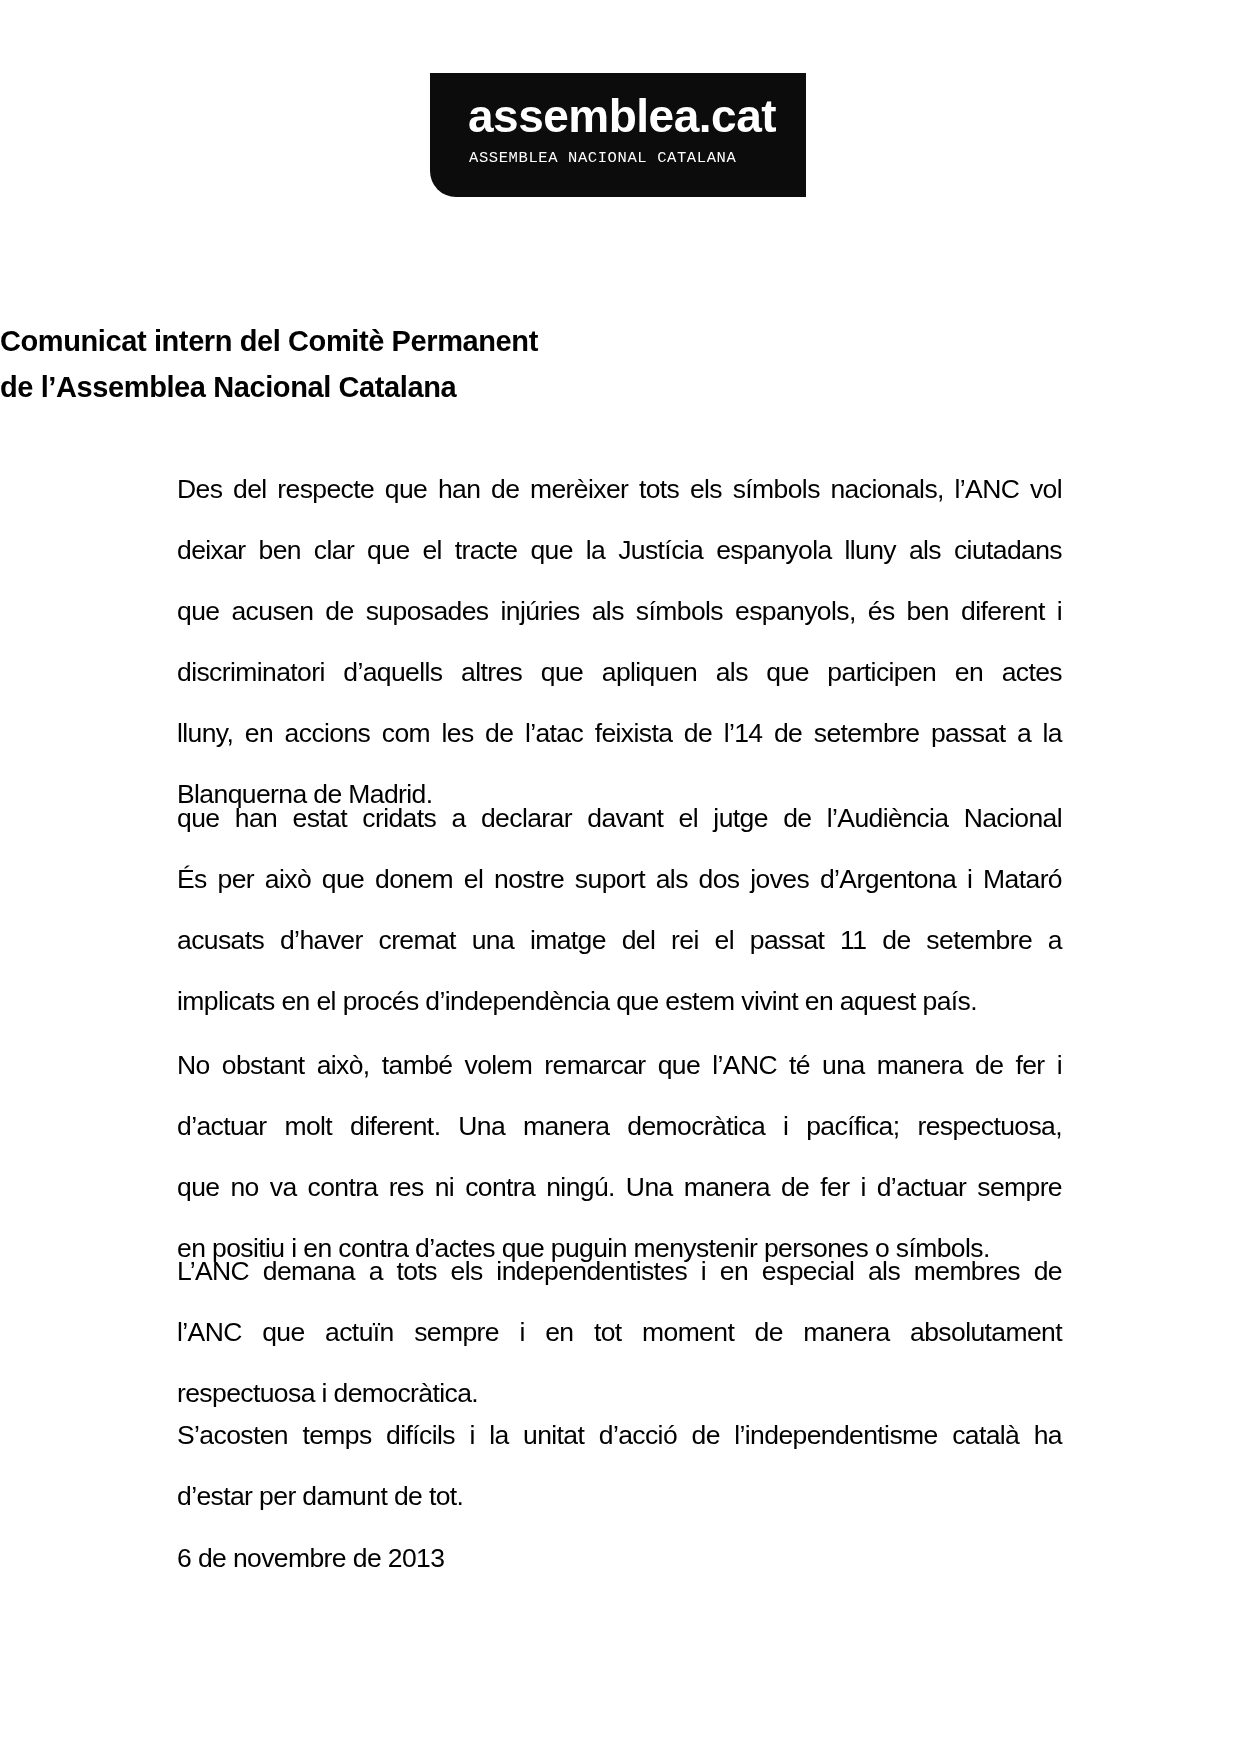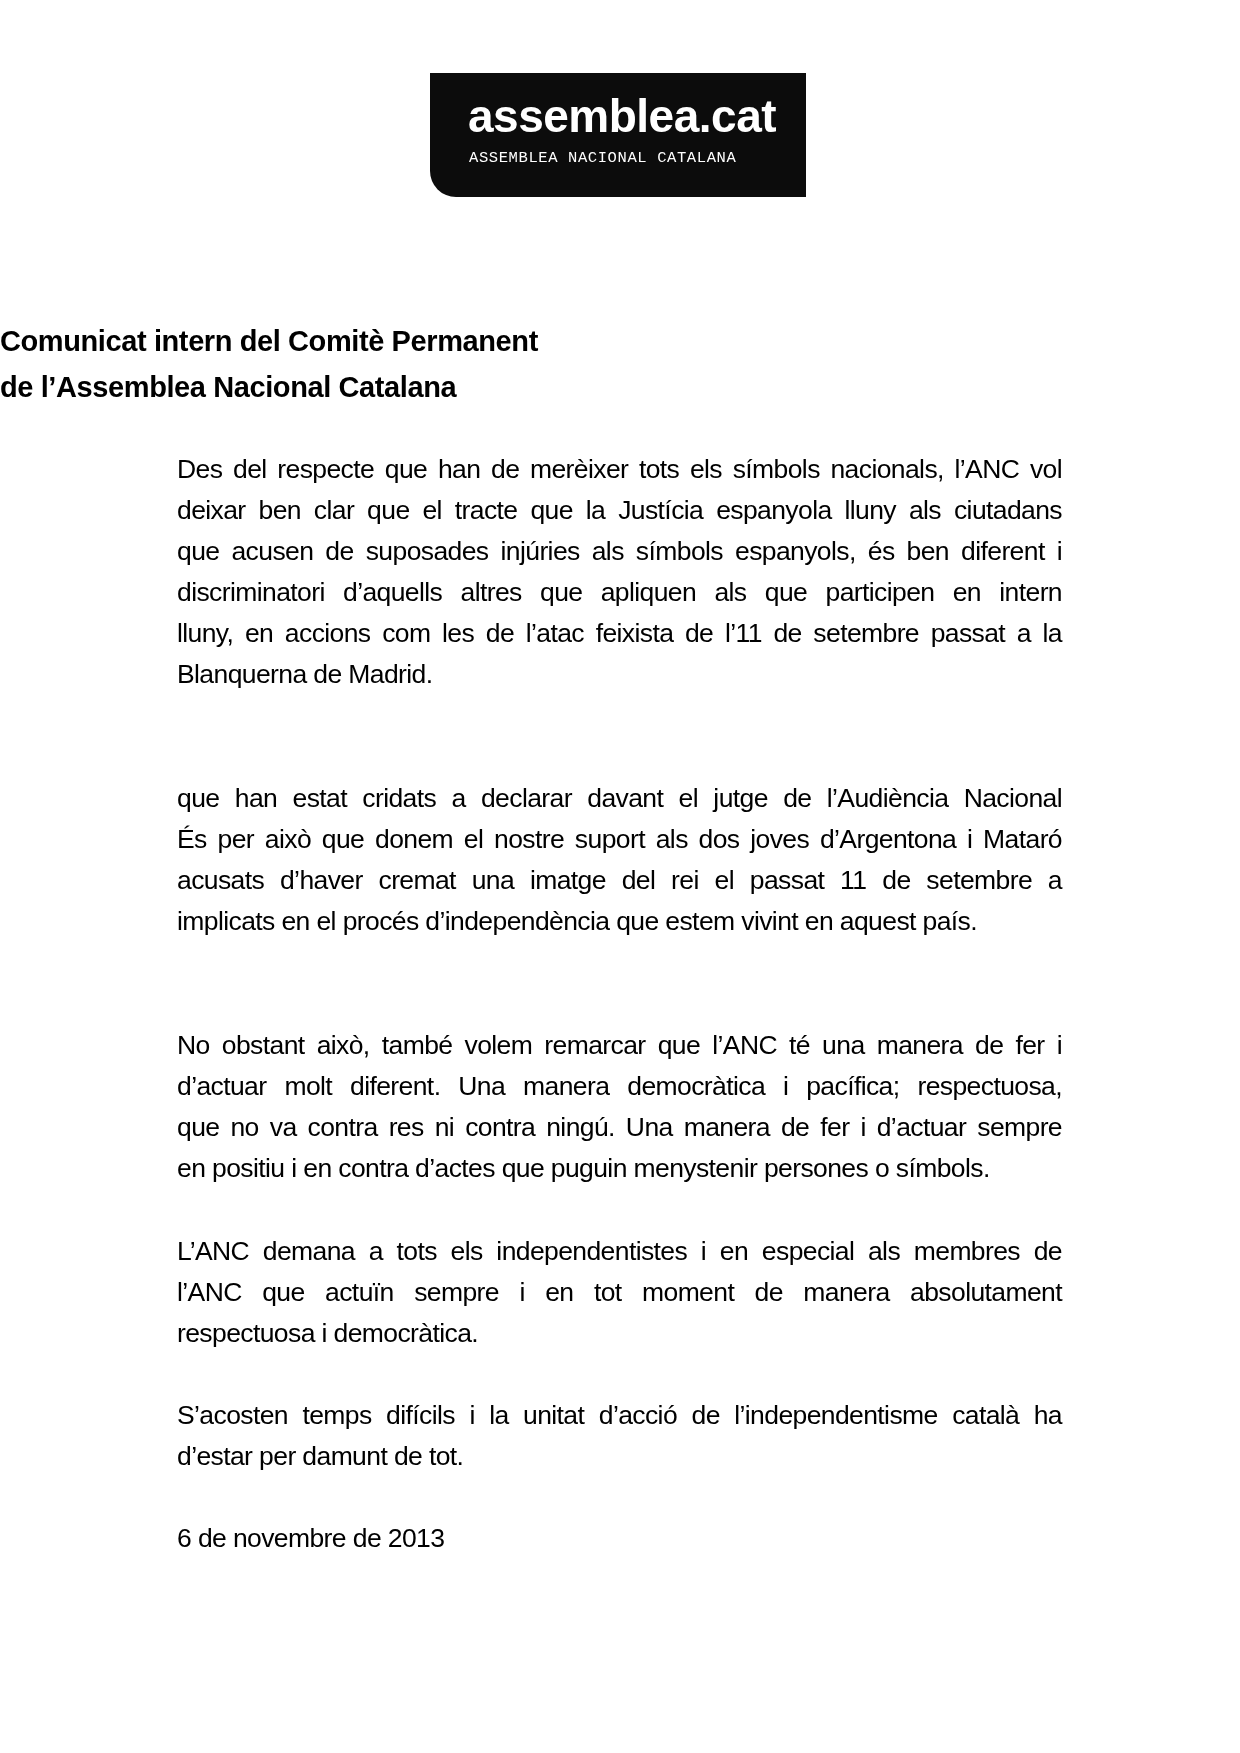--- a/index.html
+++ b/index.html
@@ -25,21 +25,21 @@
     .title {
       position: absolute; left: 0; width: 1240px; top: 318px;
       text-align: left; font-weight: bold; font-size: 29px; line-height: 46px;
       letter-spacing: -0.4px;
     }
     .title div { white-space: nowrap; }
     .body-text {
       position: absolute; left: 177px; width: 885px;
       font-size: 26.5px; line-height: 41px; letter-spacing: -0.6px;
     }
-    .line { white-space: nowrap; text-align: justify; text-align-last: justify; height: 41px; }
+    .line { white-space: nowrap; text-align: justify; text-align-last: justify; height: 41px; margin-top: 20px; }
     .line.last { text-align-last: left; text-align: center; }
     .p1 { top: 449px; }
     .p2 { top: 778px; }
     .p3 { top: 1025px; }
     .p4 { top: 1231px; }
     .p5 { top: 1395px; }
     .date { top: 1518px; }
   </style>
 </head>
 <body>
@@ -51,22 +51,22 @@
 
 <div class="title">
   <div>Comunicat intern del Comitè Permanent</div>
   <div>de l’Assemblea Nacional Catalana</div>
 </div>
 
 <div class="body-text p1">
   <div class="line">Des del respecte que han de merèixer tots els símbols nacionals, l’ANC vol</div>
   <div class="line">deixar ben clar que el tracte que la Justícia espanyola lluny als ciutadans</div>
   <div class="line">que acusen de suposades injúries als símbols espanyols, és ben diferent i</div>
-  <div class="line">discriminatori d’aquells altres que apliquen als que participen en intern</div>
-  <div class="line">lluny, en accions com les de l’atac feixista de l’11 de setembre passat a la</div>
+  <div class="line">discriminatori d’aquells altres que apliquen als que participen en actes</div>
+  <div class="line">lluny, en accions com les de l’atac feixista de l’14 de setembre passat a la</div>
   <div class="line last">Blanquerna de Madrid.</div>
 </div>
 
 <div class="body-text p2">
   <div class="line">que han estat cridats a declarar davant el jutge de l’Audiència Nacional</div>
   <div class="line">És per això que donem el nostre suport als dos joves d’Argentona i Mataró</div>
   <div class="line">acusats d’haver cremat una imatge del rei el passat 11 de setembre a</div>
   <div class="line last">implicats en el procés d’independència que estem vivint en aquest país.</div>
 </div>
 

